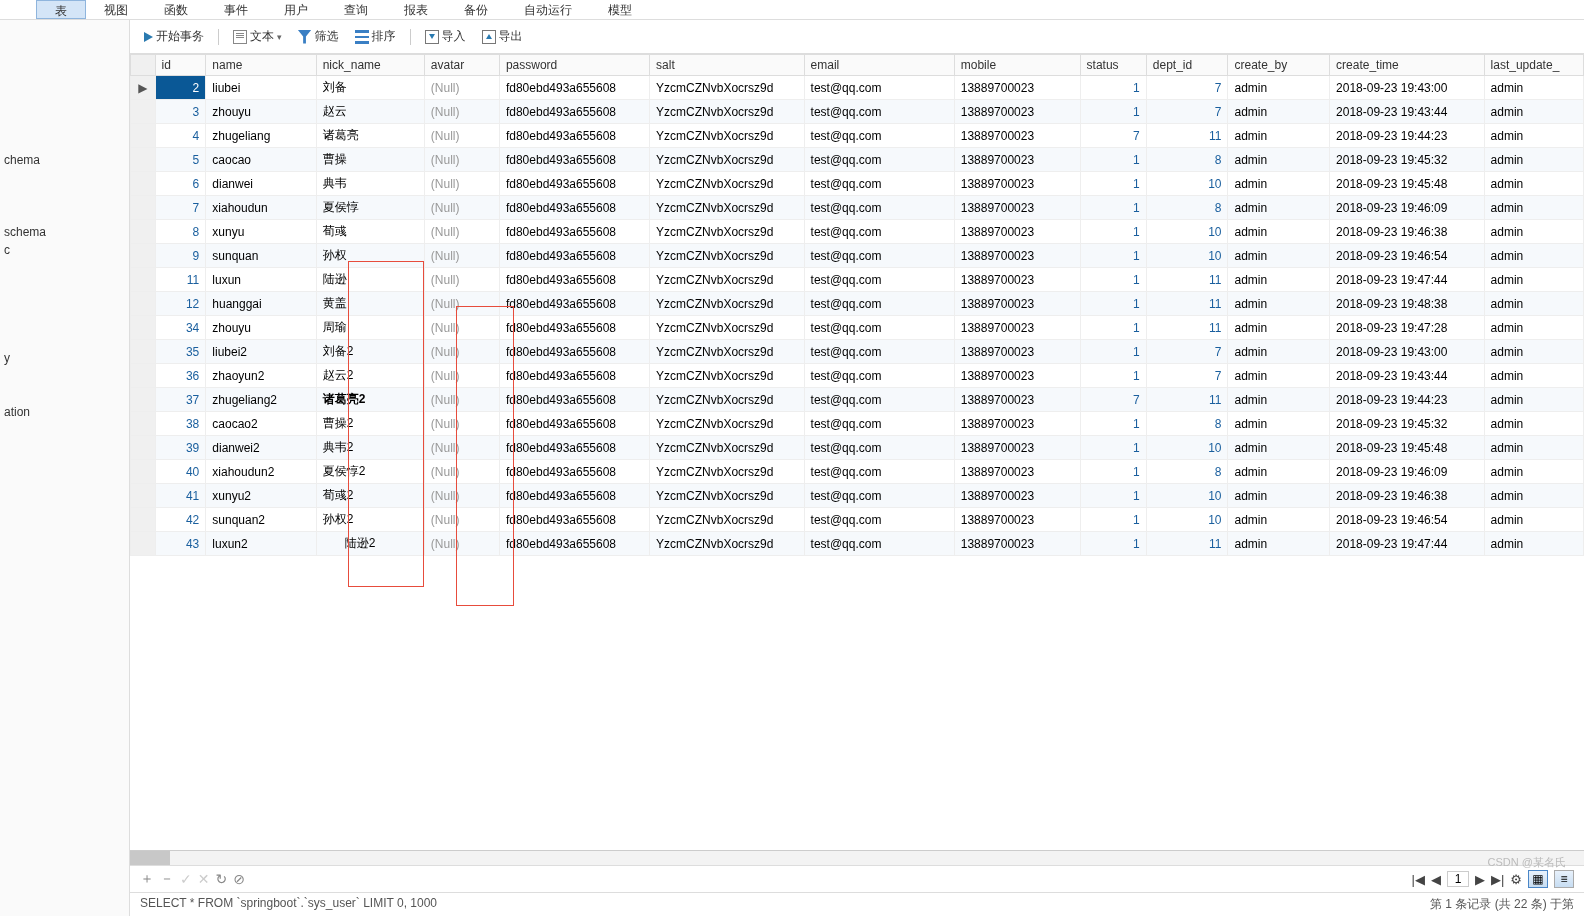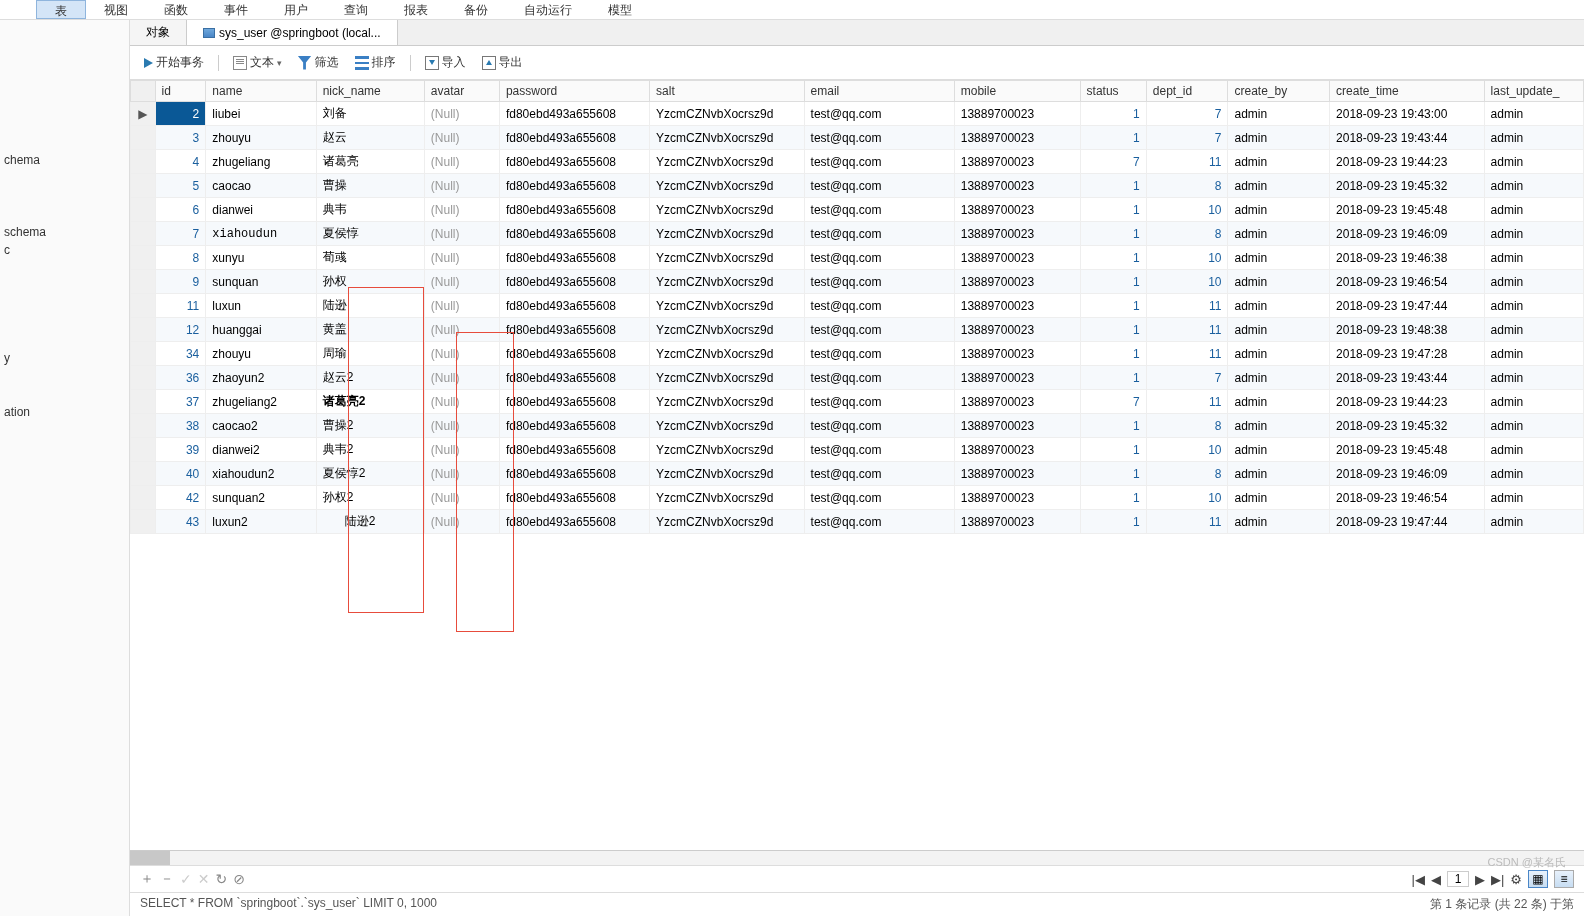--- a/index.html
+++ b/index.html
@@ -87,29 +87,20 @@
       <div style="height: 18px;"></div>
       <div style="height: 18px;"></div>
       <div style="height: 18px;"></div>
       <div style="height: 18px;">y</div>
       <div style="height: 18px;"></div>
       <div style="height: 18px;"></div>
       <div style="height: 18px;">ation</div>
       <div style="height: 18px;"></div>
     </div>
   <div class="main">
-    <div class="tabs" id="tabs">
-        <div class="tab">
-          <span>对象</span>
-        </div>
-        <div class="tab active">
-          <span class="tabicon"></span>
-          <span>sys_user @springboot (local...</span>
-        </div>
-      </div>
     <div class="toolbar">
       <div class="tb-btn">
           <span class="i-play"></span>
           <span>开始事务</span>
         </div>
       <div class="tb-sep"></div>
       <div class="tb-btn">
           <span class="ico i-doc"></span>
           <span>文本</span>
           <span style="font-size:9px;color:#666">▾</span>
@@ -229,21 +220,21 @@
               <td style="max-width: 114px;">13889700023</td>
               <td class="num" style="max-width: 60px;">1</td>
               <td class="num" style="max-width: 74px;">10</td>
               <td style="max-width: 92px;">admin</td>
               <td style="max-width: 140px;">2018-09-23 19:45:48</td>
               <td style="max-width: 90px;">admin</td>
             </tr>
             <tr>
               <td class="rowind"></td>
               <td class="num idcell" style="max-width: 46px;">7</td>
-              <td style="max-width: 100px; font-family: Liberation Mono, monospace;">xiahoudun</td>
+              <td style="max-width: 100px;">xiahoudun</td>
               <td style="max-width: 98px;">夏侯惇</td>
               <td class=" nullv" style="max-width: 68px;">(Null)</td>
               <td style="max-width: 136px;">fd80ebd493a655608</td>
               <td style="max-width: 140px;">YzcmCZNvbXocrsz9d</td>
               <td style="max-width: 136px;">test@qq.com</td>
               <td style="max-width: 114px;">13889700023</td>
               <td class="num" style="max-width: 60px;">1</td>
               <td class="num" style="max-width: 74px;">8</td>
               <td style="max-width: 92px;">admin</td>
               <td style="max-width: 140px;">2018-09-23 19:46:09</td>
@@ -324,20 +315,36 @@
               <td style="max-width: 136px;">test@qq.com</td>
               <td style="max-width: 114px;">13889700023</td>
               <td class="num" style="max-width: 60px;">1</td>
               <td class="num" style="max-width: 74px;">11</td>
               <td style="max-width: 92px;">admin</td>
               <td style="max-width: 140px;">2018-09-23 19:47:28</td>
               <td style="max-width: 90px;">admin</td>
             </tr>
             <tr>
               <td class="rowind"></td>
+              <td class="num idcell" style="max-width: 46px;">35</td>
+              <td style="max-width: 100px;">liubei2</td>
+              <td style="max-width: 98px;">刘备2</td>
+              <td class=" nullv" style="max-width: 68px;">(Null)</td>
+              <td style="max-width: 136px;">fd80ebd493a655608</td>
+              <td style="max-width: 140px;">YzcmCZNvbXocrsz9d</td>
+              <td style="max-width: 136px;">test@qq.com</td>
+              <td style="max-width: 114px;">13889700023</td>
+              <td class="num" style="max-width: 60px;">1</td>
+              <td class="num" style="max-width: 74px;">7</td>
+              <td style="max-width: 92px;">admin</td>
+              <td style="max-width: 140px;">2018-09-23 19:43:00</td>
+              <td style="max-width: 90px;">admin</td>
+            </tr>
+            <tr>
+              <td class="rowind"></td>
               <td class="num idcell" style="max-width: 46px;">36</td>
               <td style="max-width: 100px;">zhaoyun2</td>
               <td style="max-width: 98px;">赵云2</td>
               <td class=" nullv" style="max-width: 68px;">(Null)</td>
               <td style="max-width: 136px;">fd80ebd493a655608</td>
               <td style="max-width: 140px;">YzcmCZNvbXocrsz9d</td>
               <td style="max-width: 136px;">test@qq.com</td>
               <td style="max-width: 114px;">13889700023</td>
               <td class="num" style="max-width: 60px;">1</td>
               <td class="num" style="max-width: 74px;">7</td>
@@ -400,20 +407,36 @@
               <td style="max-width: 98px;">夏侯惇2</td>
               <td class=" nullv" style="max-width: 68px;">(Null)</td>
               <td style="max-width: 136px;">fd80ebd493a655608</td>
               <td style="max-width: 140px;">YzcmCZNvbXocrsz9d</td>
               <td style="max-width: 136px;">test@qq.com</td>
               <td style="max-width: 114px;">13889700023</td>
               <td class="num" style="max-width: 60px;">1</td>
               <td class="num" style="max-width: 74px;">8</td>
               <td style="max-width: 92px;">admin</td>
               <td style="max-width: 140px;">2018-09-23 19:46:09</td>
+              <td style="max-width: 90px;">admin</td>
+            </tr>
+            <tr>
+              <td class="rowind"></td>
+              <td class="num idcell" style="max-width: 46px;">41</td>
+              <td style="max-width: 100px;">xunyu2</td>
+              <td style="max-width: 98px;">荀彧2</td>
+              <td class=" nullv" style="max-width: 68px;">(Null)</td>
+              <td style="max-width: 136px;">fd80ebd493a655608</td>
+              <td style="max-width: 140px;">YzcmCZNvbXocrsz9d</td>
+              <td style="max-width: 136px;">test@qq.com</td>
+              <td style="max-width: 114px;">13889700023</td>
+              <td class="num" style="max-width: 60px;">1</td>
+              <td class="num" style="max-width: 74px;">10</td>
+              <td style="max-width: 92px;">admin</td>
+              <td style="max-width: 140px;">2018-09-23 19:46:38</td>
               <td style="max-width: 90px;">admin</td>
             </tr>
             <tr>
               <td class="rowind"></td>
               <td class="num idcell" style="max-width: 46px;">42</td>
               <td style="max-width: 100px;">sunquan2</td>
               <td style="max-width: 98px;">孙权2</td>
               <td class=" nullv" style="max-width: 68px;">(Null)</td>
               <td style="max-width: 136px;">fd80ebd493a655608</td>
               <td style="max-width: 140px;">YzcmCZNvbXocrsz9d</td>

